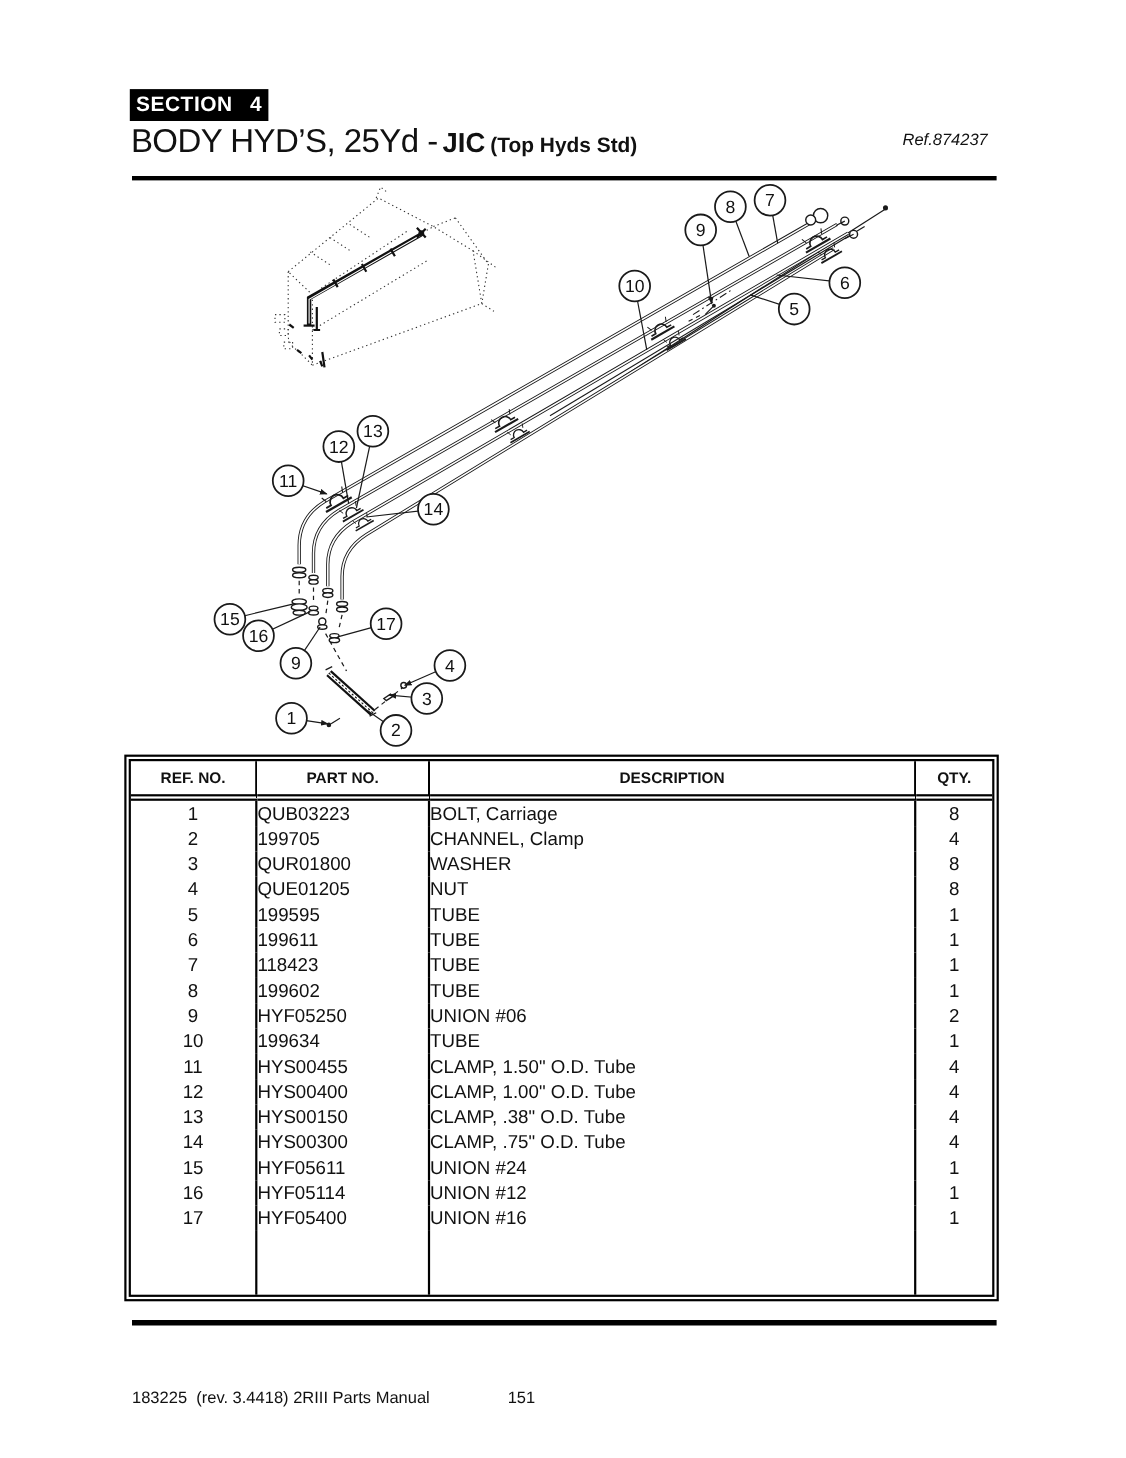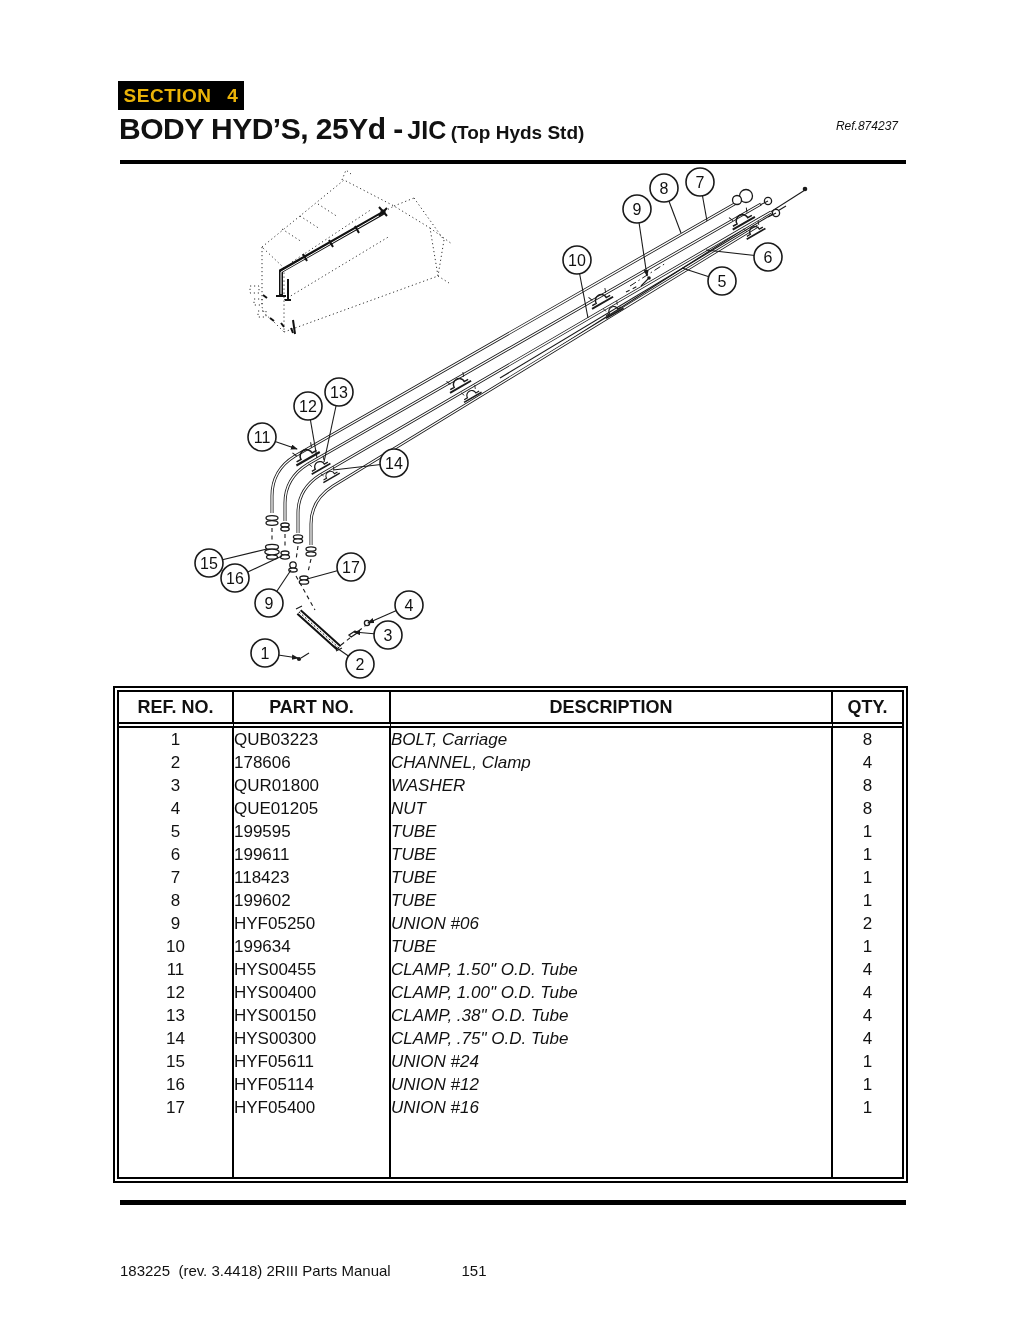--- a/index.html
+++ b/index.html
@@ -1,27 +1,27 @@
 <!DOCTYPE html>
 <html><head>
 <meta charset="utf-8">
 <style>
   html,body{margin:0;padding:0;background:#ffffff;}
   .page{position:relative;width:1024px;height:1325px;background:#ffffff;
         font-family:"Liberation Sans",sans-serif;color:#111;overflow:hidden;}
 
   .badge{position:absolute;left:118px;top:81px;width:126px;height:29px;background:#000;
-         color:#eab308;font-weight:bold;font-size:19px;line-height:29px;text-align:center;
+         color:#ffffff;font-weight:bold;font-size:19px;line-height:29px;text-align:center;
          word-spacing:10px;letter-spacing:.5px;}
 
   .title-row{position:absolute;left:119px;top:112px;width:787px;height:40px;white-space:nowrap;}
-  .t-main{font-size:30px;font-weight:bold;letter-spacing:-.5px;}
+  .t-main{font-size:30px;font-weight:normal;letter-spacing:-.5px;}
   .t-type{font-size:25px;font-weight:bold;}
   .t-note{font-size:19px;font-weight:bold;}
-  .ref{position:absolute;right:8px;top:7px;font-style:italic;font-size:12px;}
+  .ref{position:absolute;right:8px;top:7px;font-style:italic;font-size:15px;}
 
   .rule-top{position:absolute;left:120px;top:160px;width:786px;height:4px;background:#000;}
   .rule-bottom{position:absolute;left:120px;top:1200px;width:786px;height:5px;background:#000;}
 
   svg.diagram{position:absolute;left:0;top:0;}
   .dot{stroke:#333;stroke-width:1;fill:none;stroke-dasharray:1.2 2.8;}
   .det{stroke:#111;stroke-width:2;fill:none;}
   .btube{stroke:#111;stroke-width:4;fill:none;}
   .btube-core{stroke:#fff;stroke-width:1;fill:none;}
   .tube-o{stroke:#1a1a1a;stroke-width:3;fill:none;}
@@ -33,27 +33,27 @@
   .fitf{fill:#1a1a1a;stroke:none;}
   .clamp{stroke:#1a1a1a;fill:none;}
   .leader{stroke:#1a1a1a;stroke-width:1.1;}
   .callout-circle{fill:#ffffff;stroke:#1a1a1a;stroke-width:1.6;}
   .callout-num{font-family:"Liberation Sans",sans-serif;font-size:16px;fill:#111;
                text-anchor:middle;}
 
   table.parts{position:absolute;left:113px;top:686px;width:795px;height:497px;
               border-collapse:separate;border-spacing:0;border:6px double #000;
               table-layout:fixed;}
-  table.parts th{border-bottom:6px double #000;font-size:18px;font-weight:bold;height:30px;
+  table.parts th{border-bottom:6px double #000;font-size:14px;font-weight:bold;height:30px;
                  padding:0;text-align:center;}
   table.parts th:not(:last-child),table.parts td:not(:last-child){border-right:2px solid #000;}
   table.parts td{font-size:17px;height:23px;line-height:23px;padding:0 0 0 0;vertical-align:top;}
   td.c0{text-align:center;}
   td.c1{padding-left:13px;margin-top:40px;}
-  td.c2{padding-left:10px;font-style:italic;}
+  td.c2{padding-left:10px;}
   td.c3{text-align:center;}
   tr.filler td{height:auto;}
 
   .footer-left{position:absolute;left:120px;top:1262px;font-size:15px;white-space:pre;}
   .footer-page{position:absolute;left:0;top:1262px;width:948px;text-align:center;font-size:15px;}
 </style>
 </head>
 <body>
 
 <div class="page">
@@ -258,21 +258,21 @@
     </thead>
     <tbody>
         <tr>
           <td class="c0">1</td>
           <td class="c1">QUB03223</td>
           <td class="c2">BOLT, Carriage</td>
           <td class="c3">8</td>
         </tr>
         <tr>
           <td class="c0">2</td>
-          <td class="c1">178606</td>
+          <td class="c1">199705</td>
           <td class="c2">CHANNEL, Clamp</td>
           <td class="c3">4</td>
         </tr>
         <tr>
           <td class="c0">3</td>
           <td class="c1">QUR01800</td>
           <td class="c2">WASHER</td>
           <td class="c3">8</td>
         </tr>
         <tr>

